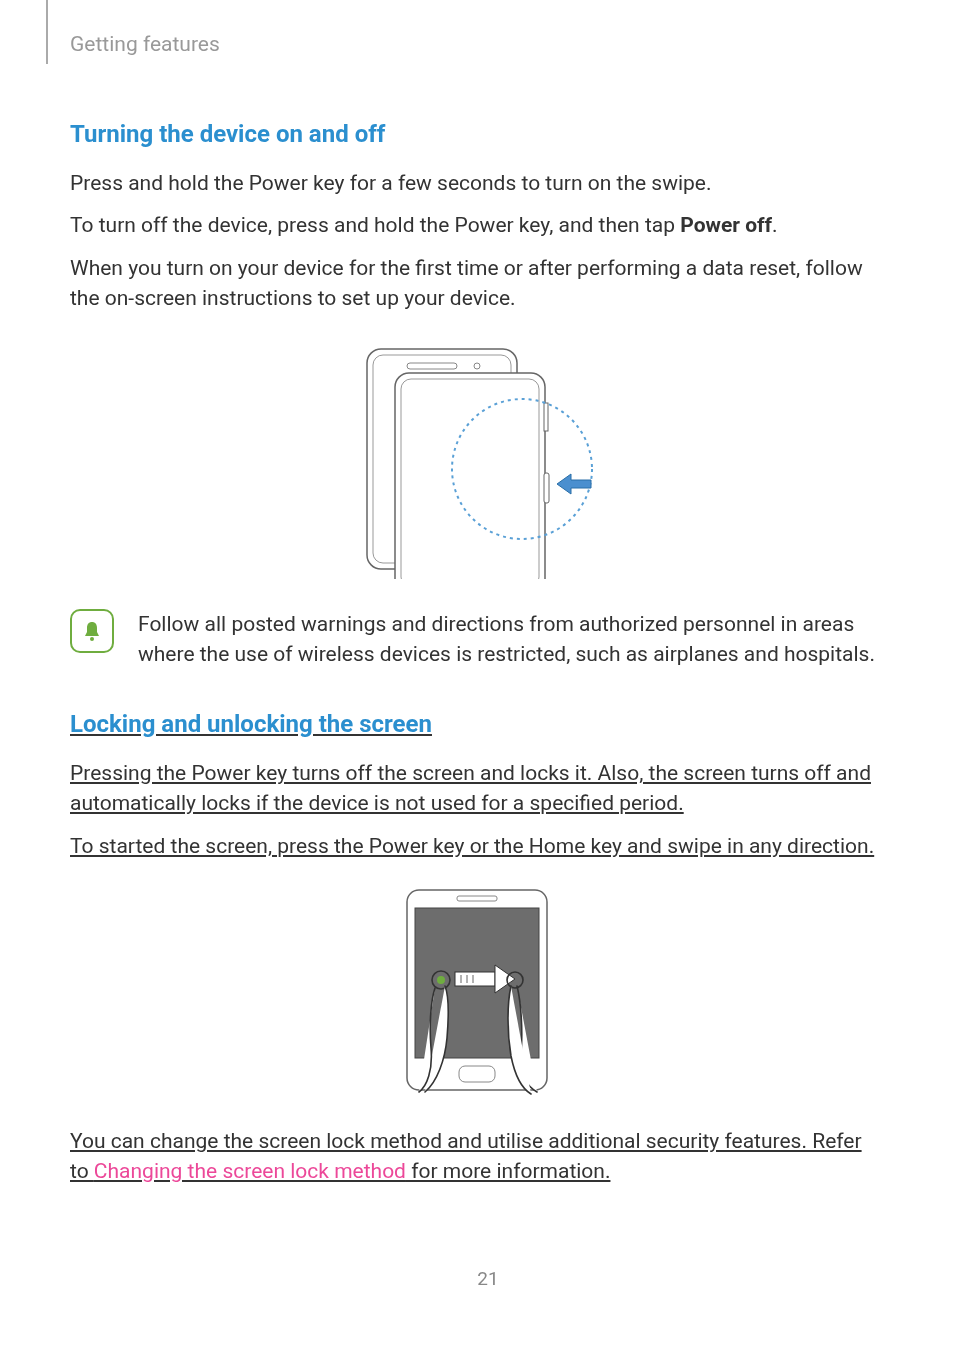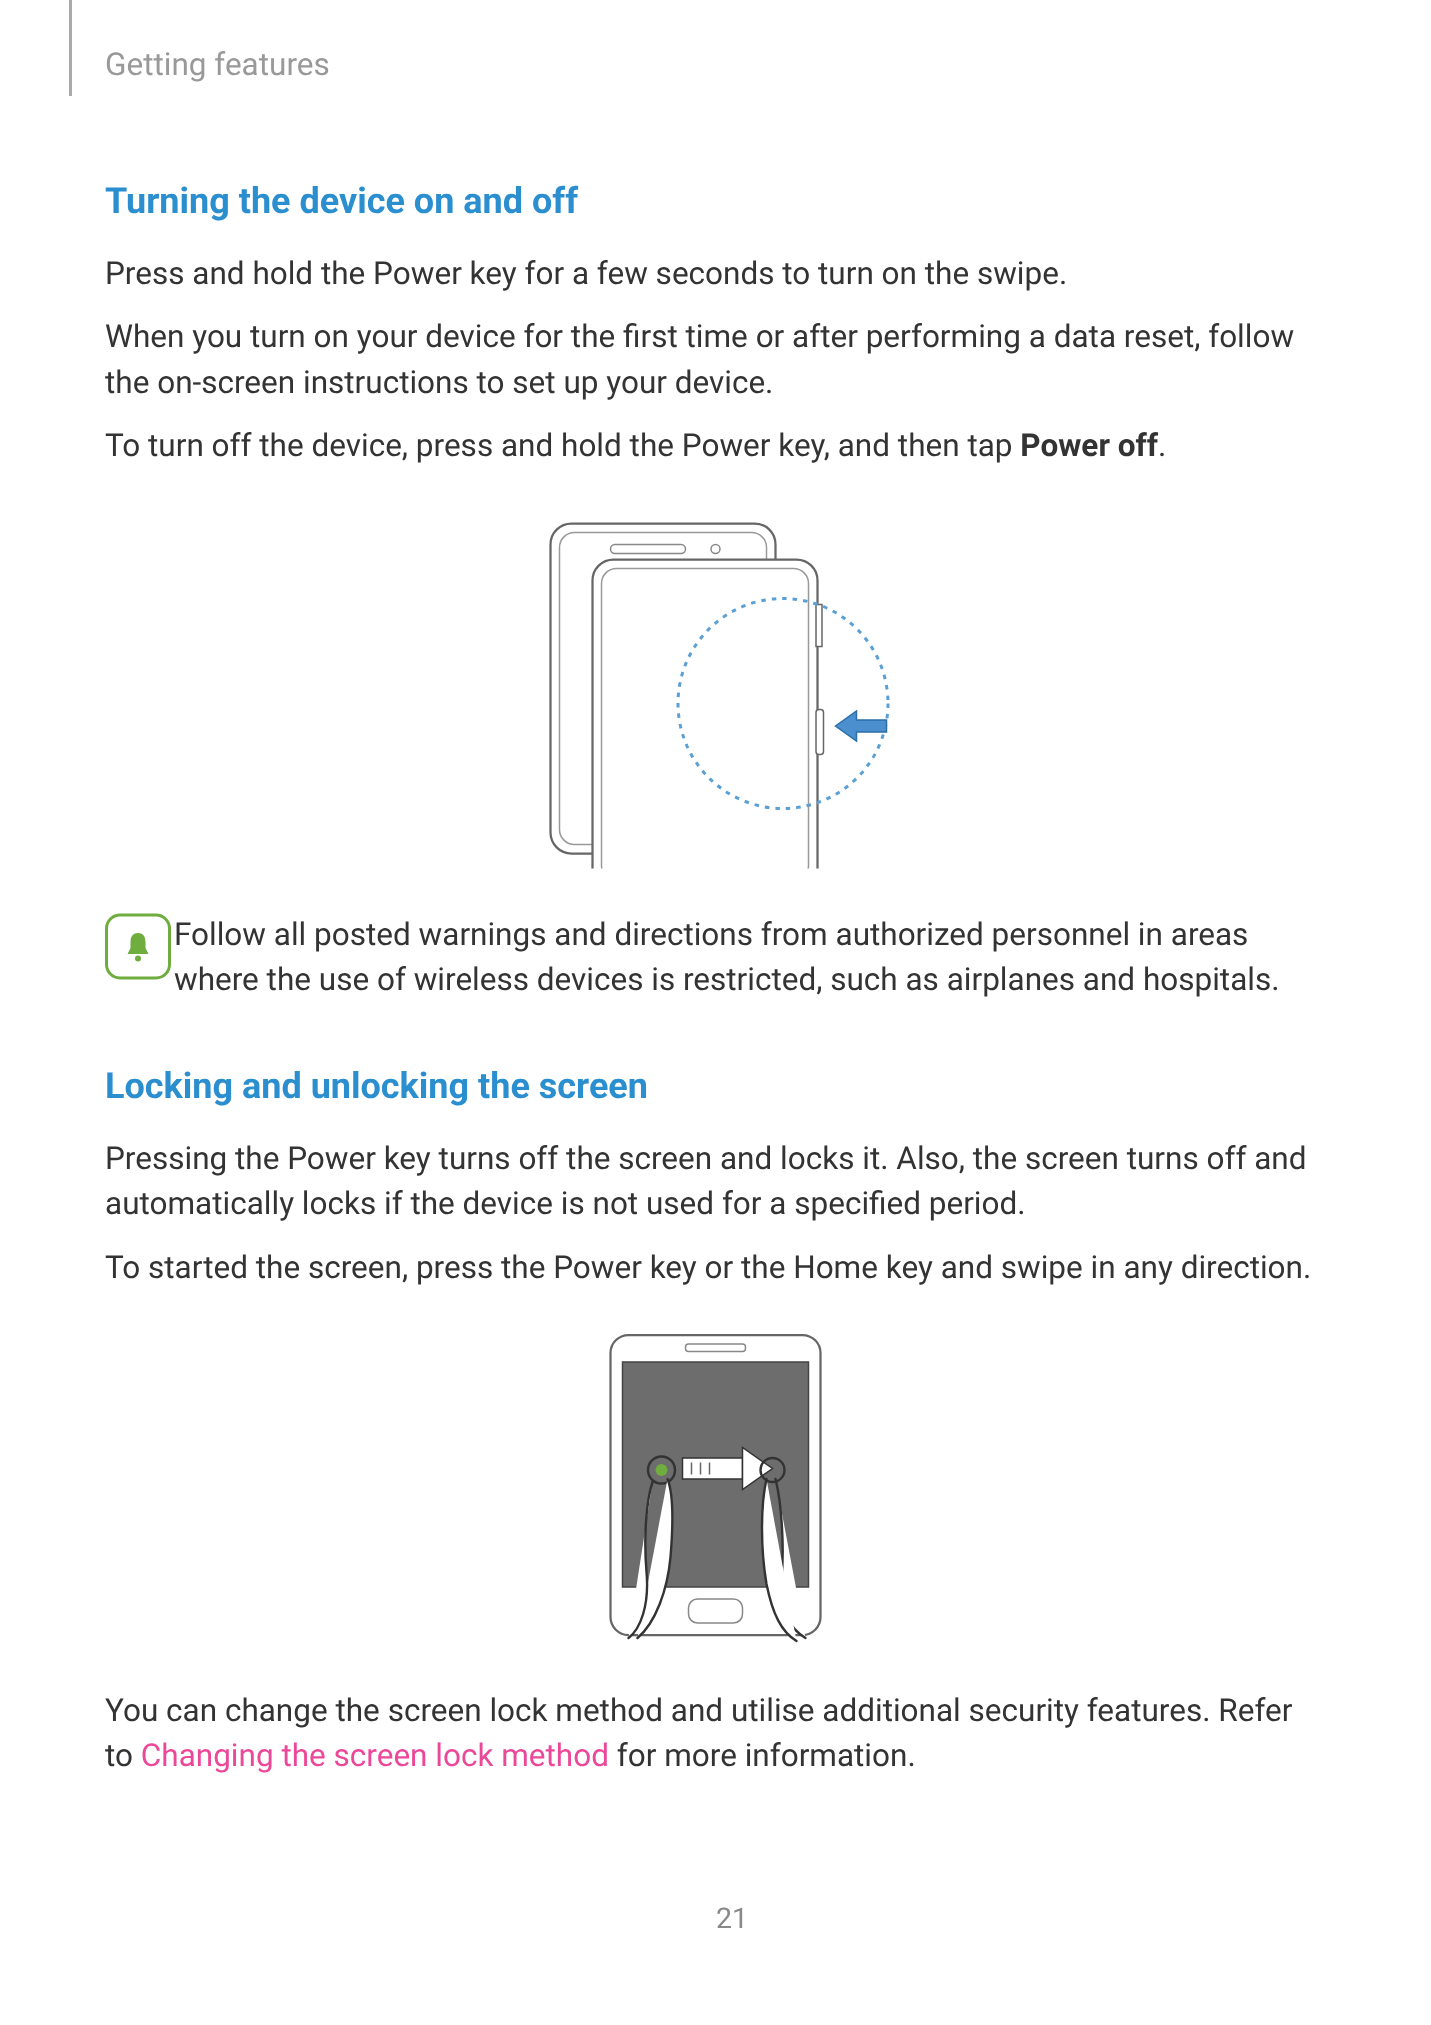--- a/index.html
+++ b/index.html
@@ -46,41 +46,41 @@
   }
   .bold { font-weight: 700; }
   .figure {
     display: flex;
     justify-content: center;
     margin: 25px 0 30px 0;
   }
   .note-row {
     display: flex;
     align-items: flex-start;
-    gap: 2px;
+    gap: 24px;
     margin: 10px 0 40px 0;
   }
   .note-icon {
     flex: 0 0 44px;
     width: 44px;
     height: 44px;
     border: 2.5px solid #6fad3f;
     border-radius: 10px;
     display: flex;
     align-items: center;
     justify-content: center;
   }
   .note-icon svg { display: block; }
   .note-text {
     font-size: 21px;
     color: #333;
     line-height: 1.45;
     flex: 1;
   }
-  .section2 { margin-top: 30px; }
+  .section2 { margin-top: 30px; text-decoration: underline; }
   a.link { color: #ec4899; text-decoration: none; }
   .page-num {
     position: absolute;
     bottom: 60px;
     left: 0;
     right: 0;
     text-align: center;
     font-size: 19px;
     color: #888;
     margin-left: 22px;
@@ -90,24 +90,24 @@
 <body>
 
 <div class="header-rule"></div>
 <div class="header-label">Getting features</div>
 
 <div class="page">
   <div class="content">
 
     <h1>Turning the device on and off</h1>
     <p class="body">Press and hold the Power key for a few seconds to turn on the swipe.</p>
-    <p class="body">When you turn on your device for the first time or after performing a data reset, follow the on-screen instructions to set up your device.</p>
     <p class="body">
       <span>To turn off the device, press and hold the Power key, and then tap </span><span class="bold">Power off</span><span>.</span>
     </p>
+    <p class="body">When you turn on your device for the first time or after performing a data reset, follow the on-screen instructions to set up your device.</p>
 
     <div class="figure">
       <svg width="260" height="240" viewBox="0 0 260 240">
 
         <g transform="translate(20,10)">
           <rect x="0" y="0" width="150" height="220" rx="14" ry="14" fill="#fff" stroke="#666" stroke-width="1.5"></rect>
           <rect x="6" y="6" width="138" height="208" rx="10" ry="10" fill="#fff" stroke="#999" stroke-width="1"></rect>
           <rect x="40" y="14" width="50" height="6" rx="3" fill="#fff" stroke="#888"></rect>
           <circle cx="110" cy="17" r="3" fill="#fff" stroke="#888"></circle>
         </g>

